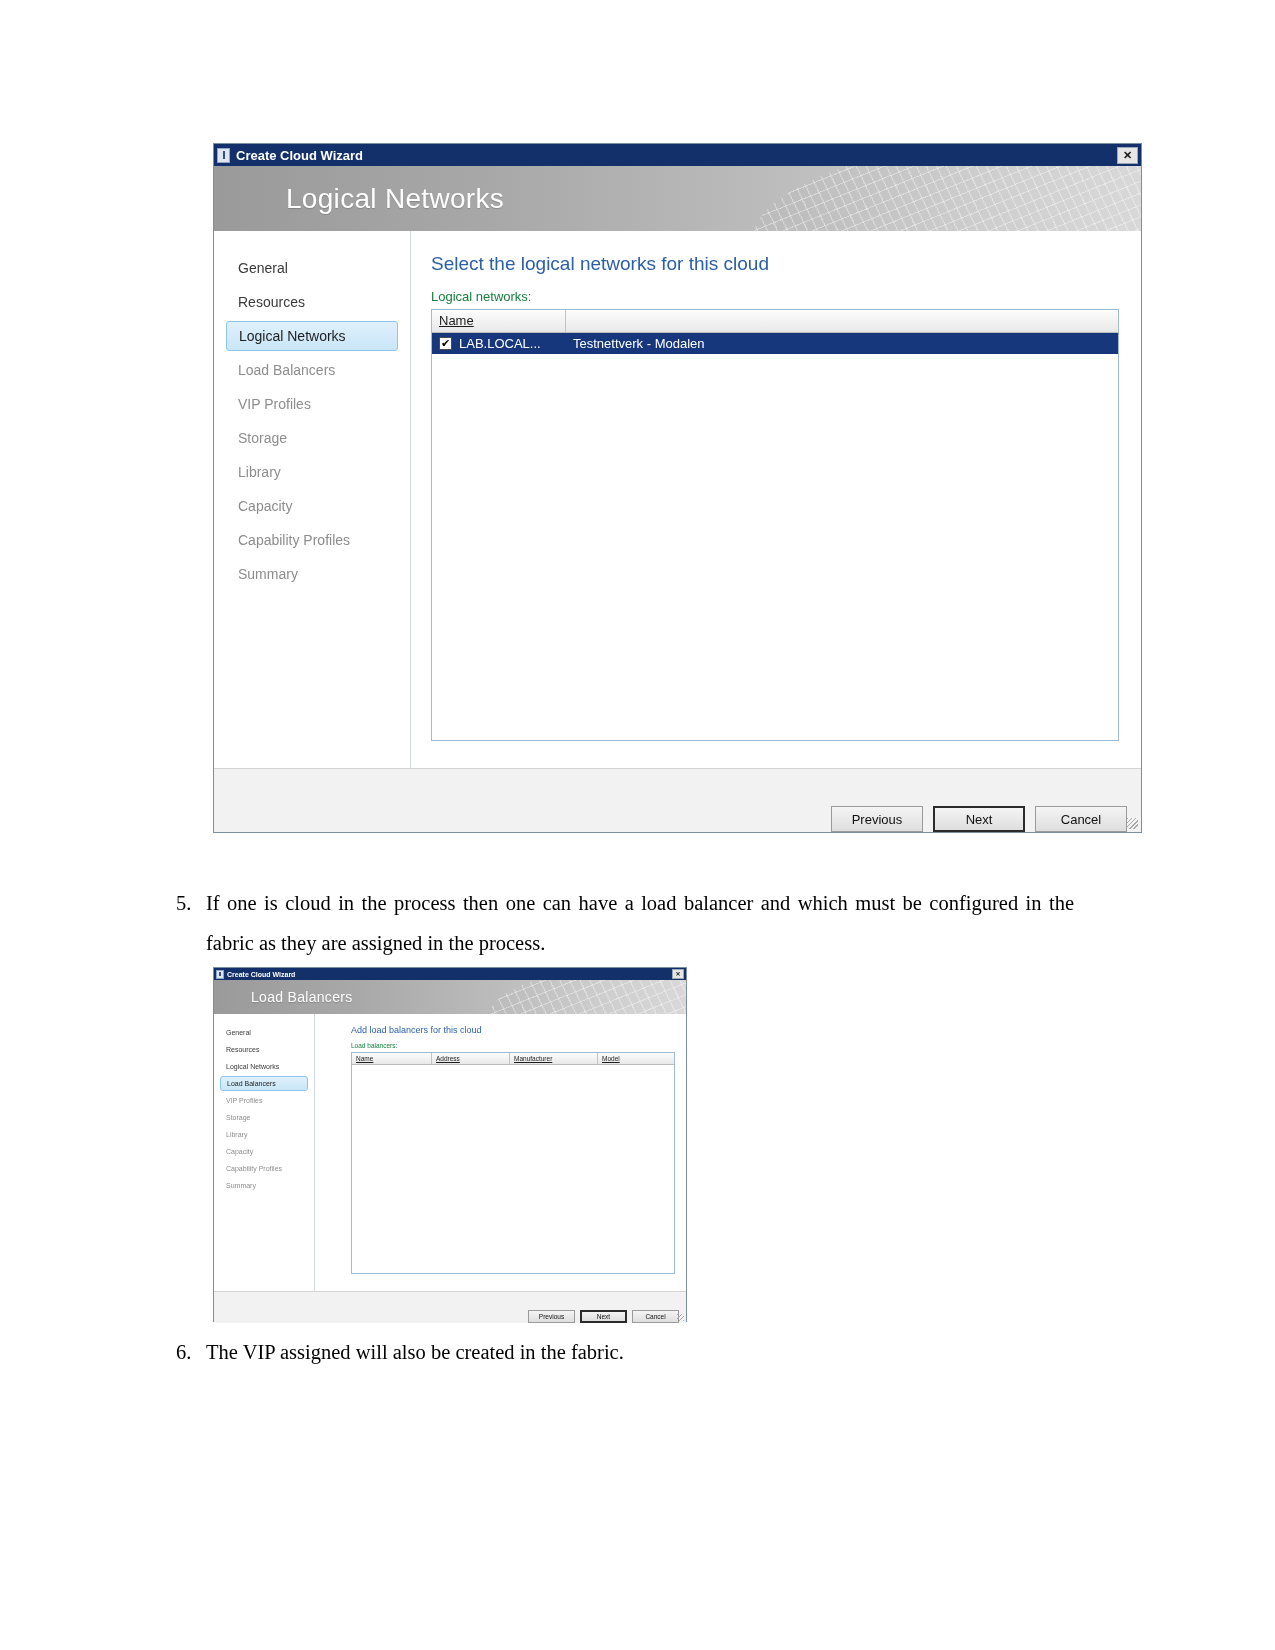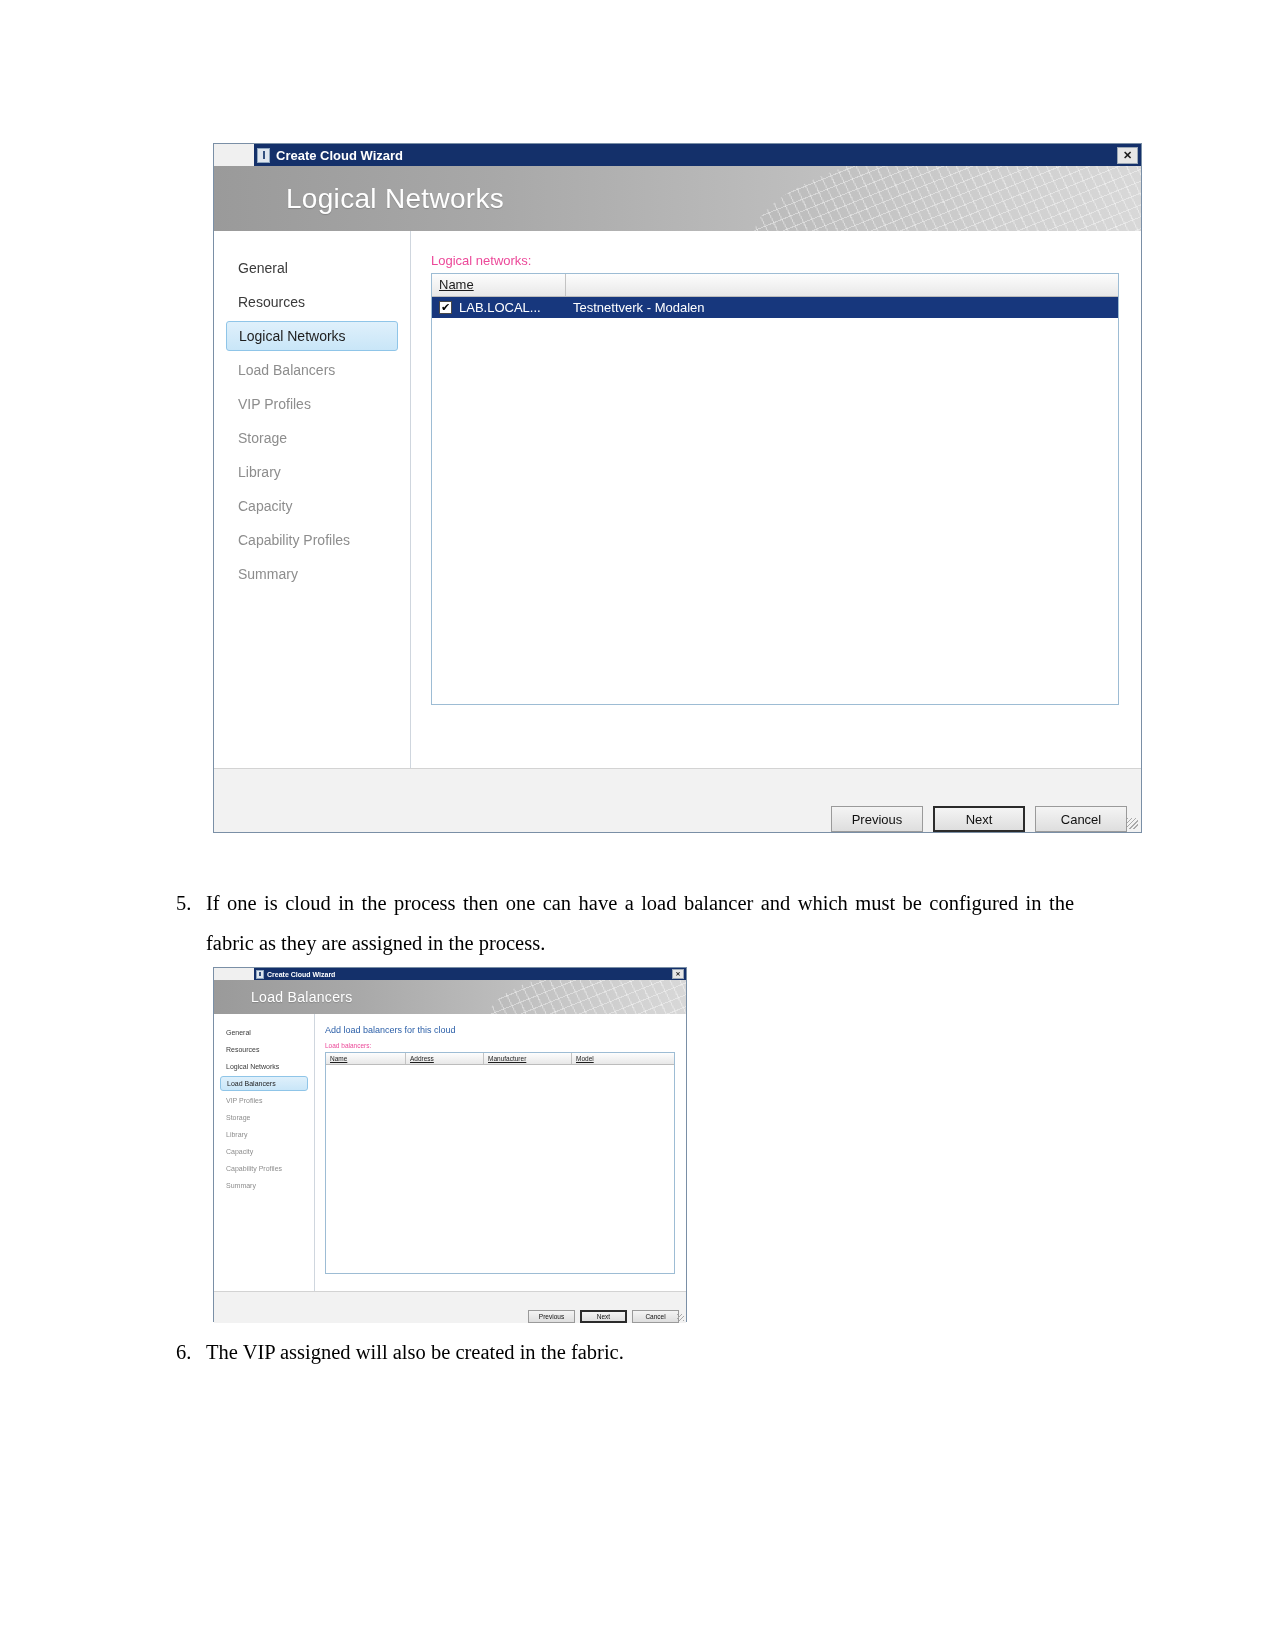--- a/index.html
+++ b/index.html
@@ -19,21 +19,20 @@
     box-sizing:border-box;
     font-family:"Liberation Sans", sans-serif;
   }
   .titlebar {
     background:linear-gradient(to bottom,#1f3a6e 0%,#16305f 50%,#12295 100%);
     background-color:#14306a;
     color:#ffffff;
     display:flex;
     align-items:center;
     box-sizing:border-box;
-    margin-left:40px;
   }
   .titlebar .tb-icon {
     background:#dfe6ef;
     border:1px solid #8fa6c0;
     display:inline-block;
     position:relative;
   }
   .titlebar .tb-icon:after{
     content:"";
     position:absolute;left:50%;top:18%;
@@ -95,21 +94,21 @@
   .nav-item.dim { color:#8d8d8d; }
   .nav-item.active {
     background:linear-gradient(to bottom,#dff0fb,#c9e6f8);
     border:1px solid #8fc5e8;
     border-radius:3px;
     color:#1d1d1d;
   }
 
   .content { flex:1 1 auto; background:#ffffff; box-sizing:border-box; position:relative; }
   .content-title { color:#2b5fa8; font-weight:normal; white-space:nowrap; }
-  .field-label { color:#ec4899; }
+  .field-label { color:#15803d; }
 
   .grid {
     border:1px solid #9dbcd4;
     background:#ffffff;
     box-sizing:border-box;
     overflow:hidden;
   }
   .grid-head { display:flex; background:linear-gradient(to bottom,#fdfdfd,#e8e8e8); border-bottom:1px solid #bcbcbc; }
   .grid-head .th {
     border-right:1px solid #c3c3c3;
@@ -166,21 +165,21 @@
   #dlg1 .grip { right:3px; bottom:3px; width:11px; height:11px; }
 
   
   #dlg2 { left:213px; top:967px; width:474px; height:355px; }
   #dlg2 .titlebar { height:12px; padding:0 2px; }
   #dlg2 .tb-icon { width:6px; height:7px; margin-right:3px; }
   #dlg2 .tb-title { font-size:7px; }
   #dlg2 .tb-close { width:10px; height:8px; font-size:6px; }
   #dlg2 .banner { height:34px; }
   #dlg2 .banner .bannertext { font-size:14px; margin-left:37px; }
-  #dlg2 .bodyrow { height:277px; }
+  #dlg2 .bodyrow { height:277px;gap:26px; }
   #dlg2 .sidebar { width:101px; padding:9px 0 0 0; }
   #dlg2 .nav-item { height:15px; margin:2px 6px; padding:0 6px; font-size:7px; }
   #dlg2 .content { padding:11px 11px 0 10px; }
   #dlg2 .content-title { font-size:9px; margin:0 0 7px 0; }
   #dlg2 .field-label { font-size:6.5px; margin-bottom:3px; }
   #dlg2 .grid { height:222px; }
   #dlg2 .grid-head .th { height:11px; line-height:11px; padding:0 4px; font-size:6.5px; }
   #dlg2 .footer { height:32px; padding-right:7px; }
   #dlg2 .btn { width:47px; height:13px; font-size:6.5px; margin-left:5px; }
   #dlg2 .grip { right:2px; bottom:2px; width:7px; height:7px; }
@@ -245,20 +244,21 @@
         </div>
       <div class="nav-item dim">
           <span>Capability Profiles</span>
         </div>
       <div class="nav-item dim">
           <span>Summary</span>
         </div>
     </div>
 
     <div class="content">
+      <div class="content-title">Select the logical networks for this cloud</div>
       <div class="field-label">Logical networks:</div>
 
       <div class="grid">
         <div class="grid-head">
           <div class="th" style="width:134px">Name</div>
         </div>
         <div class="grid-row">
           <div class="td" style="width:134px">
             <span class="cbox">✔</span>
             <span>LAB.LOCAL...</span>

